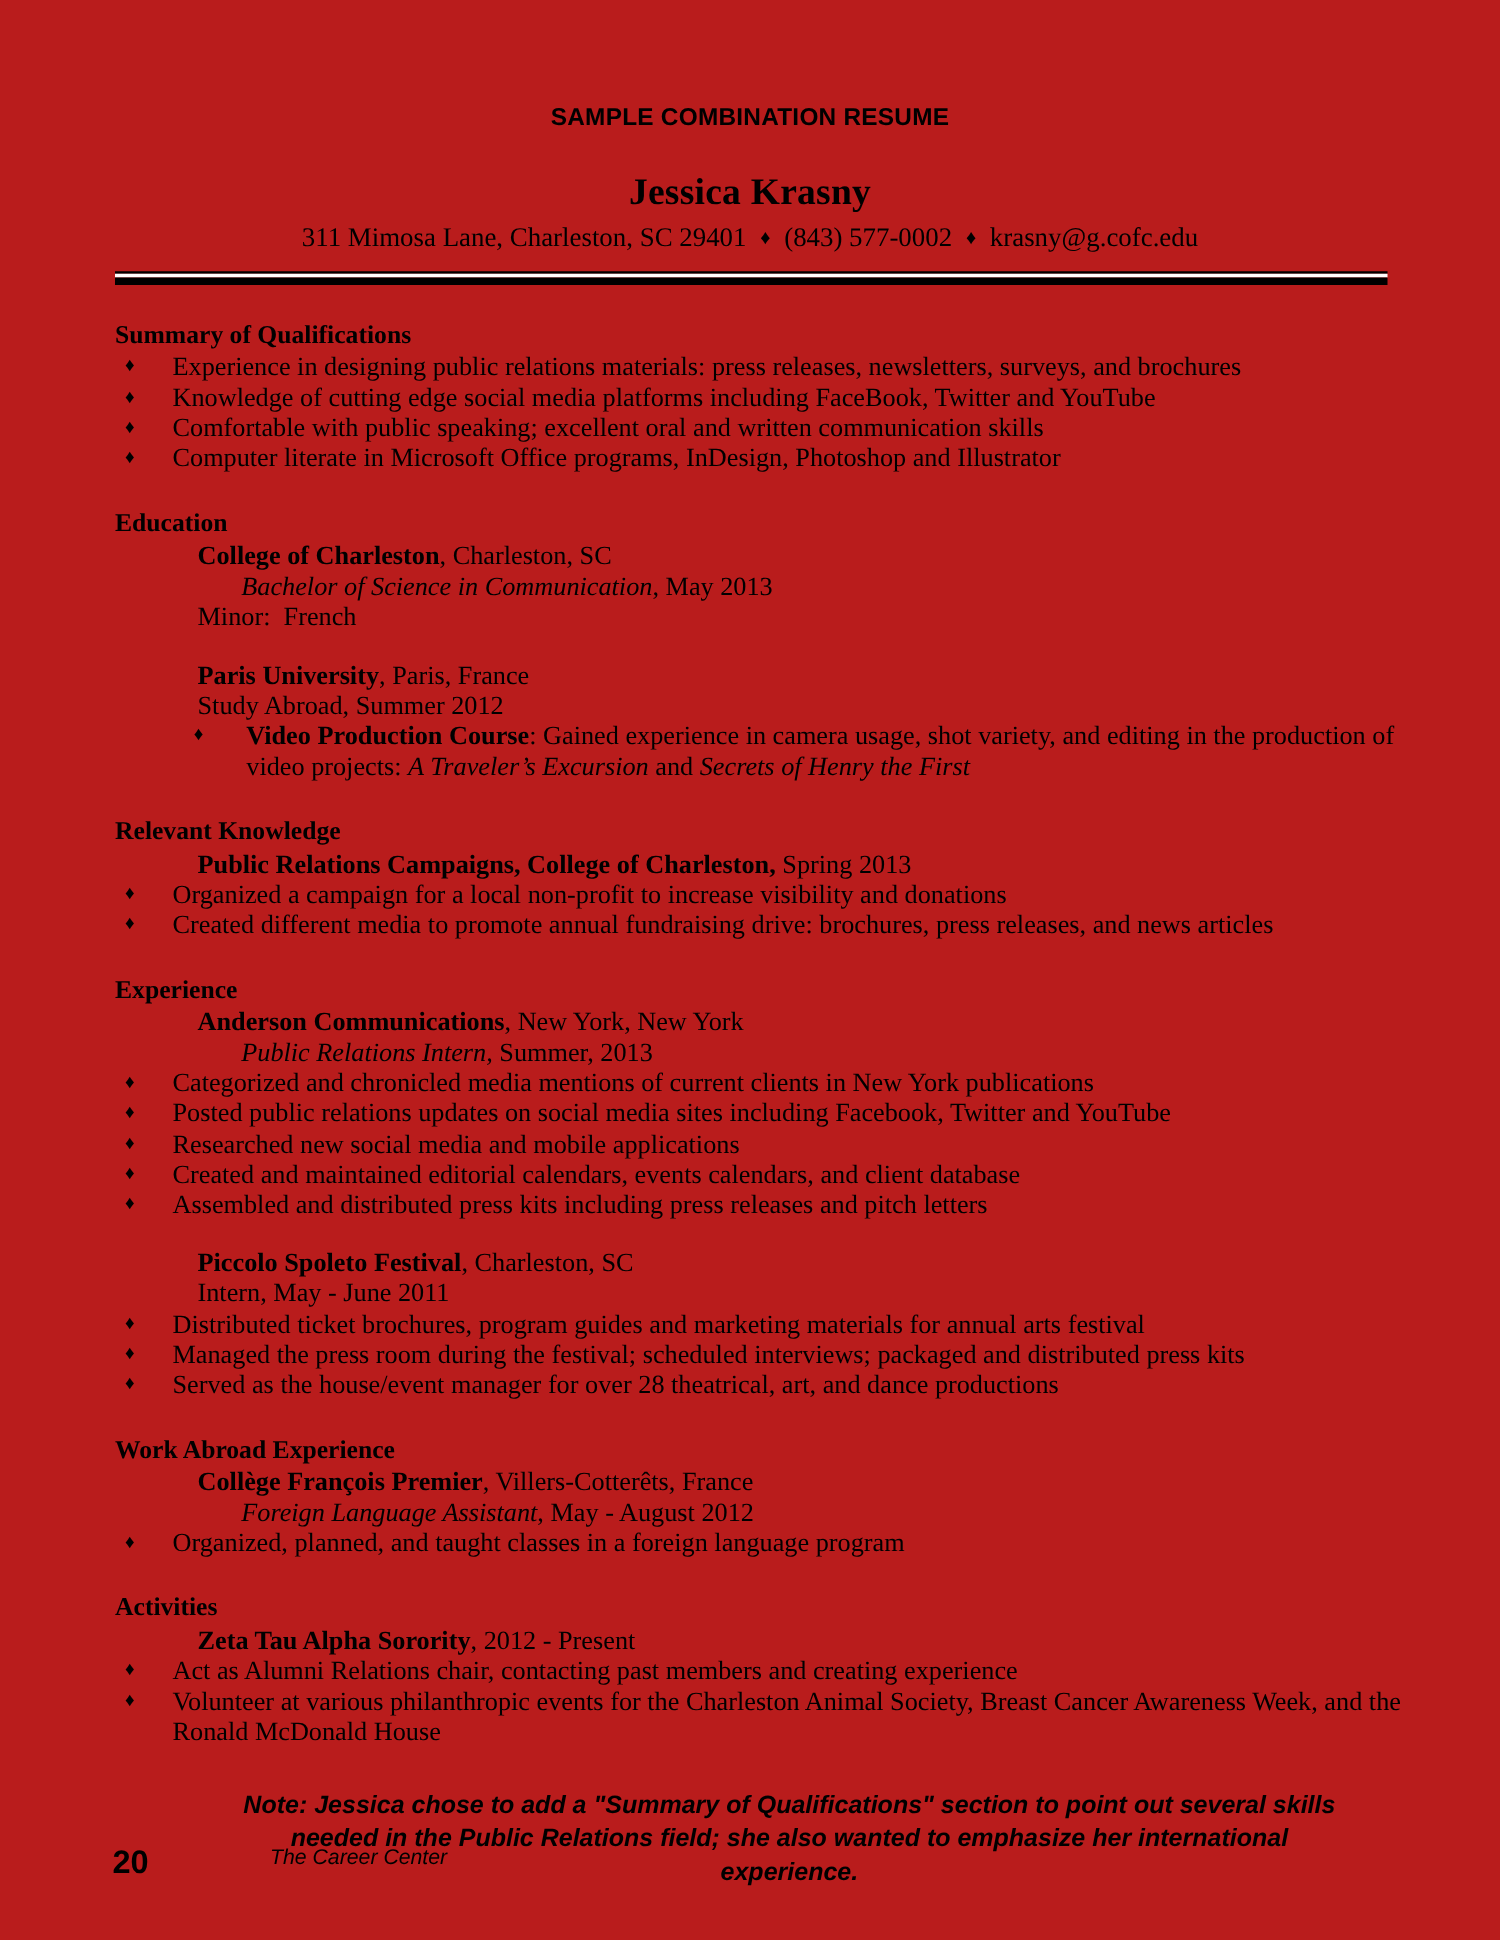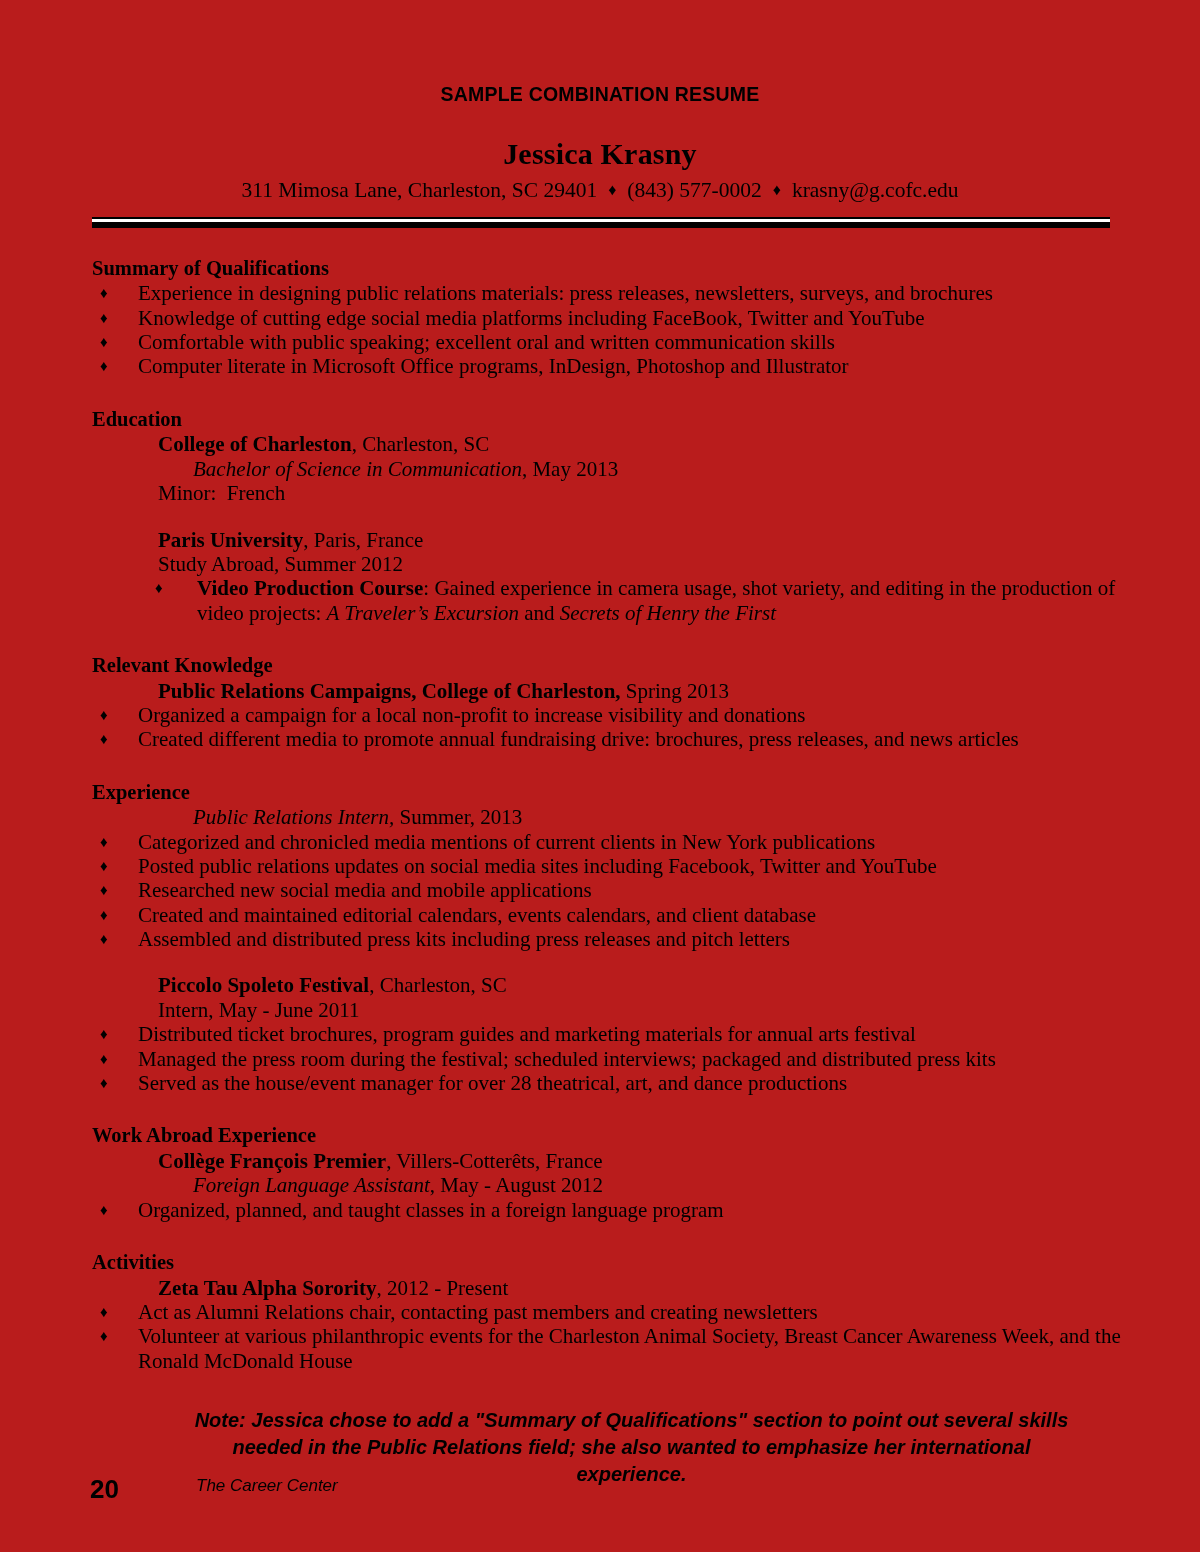--- a/index.html
+++ b/index.html
@@ -146,21 +146,21 @@
     position: absolute;
     left: 90px;
     top: 0;
     font-family: "Liberation Sans", "DejaVu Sans", sans-serif;
     font-weight: bold;
     font-size: 26px;
     line-height: 1.2;
   }
   .footer .footer-text {
     position: absolute;
-    left: 196px;
+    left: 216px;
     top: 2px;
     font-family: "Liberation Sans", "DejaVu Sans", sans-serif;
     font-style: italic;
     font-size: 17px;
     line-height: 1.2;
   }
 </style>
 </head>
 <body>
 
@@ -218,20 +218,21 @@
       <ul class="bullets">
         <li>Organized a campaign for a local non-profit to increase visibility and donations</li>
         <li>Created different media to promote annual fundraising drive: brochures, press releases, and news articles</li>
       </ul>
     </div>
 
     <div class="section">
       <div class="section-title">Experience</div>
 
       <div class="block">
+        <div class="entry-line"><span class="b">Anderson Communications</span><span>, New York, New York</span></div>
         <div class="entry-line"><span class="i">Public Relations Intern,</span><span> Summer, 2013</span></div>
       </div>
       <ul class="bullets">
         <li>Categorized and chronicled media mentions of current clients in New York publications</li>
         <li>Posted public relations updates on social media sites including Facebook, Twitter and YouTube</li>
         <li>Researched new social media and mobile applications</li>
         <li>Created and maintained editorial calendars, events calendars, and client database</li>
         <li>Assembled and distributed press kits including press releases and pitch letters</li>
       </ul>
 
@@ -256,21 +257,21 @@
         <li>Organized, planned, and taught classes in a foreign language program</li>
       </ul>
     </div>
 
     <div class="section">
       <div class="section-title">Activities</div>
       <div class="block">
         <div class="entry-line"><span class="b">Zeta Tau Alpha Sorority</span><span>, 2012 - Present</span></div>
       </div>
       <ul class="bullets">
-        <li>Act as Alumni Relations chair, contacting past members and creating newsletters</li>
+        <li>Act as Alumni Relations chair, contacting past members and creating experience</li>
         <li>Volunteer at various philanthropic events for the Charleston Animal Society, Breast Cancer Awareness Week, and the Ronald McDonald House</li>
       </ul>
     </div>
 
     <div class="note">Note:  Jessica chose to add a "Summary of Qualifications" section to point out several skills needed in the Public Relations field; she also wanted to emphasize her international experience.</div>
 
   </div>
 
   <div class="footer">
     <div class="page-num">20</div>

